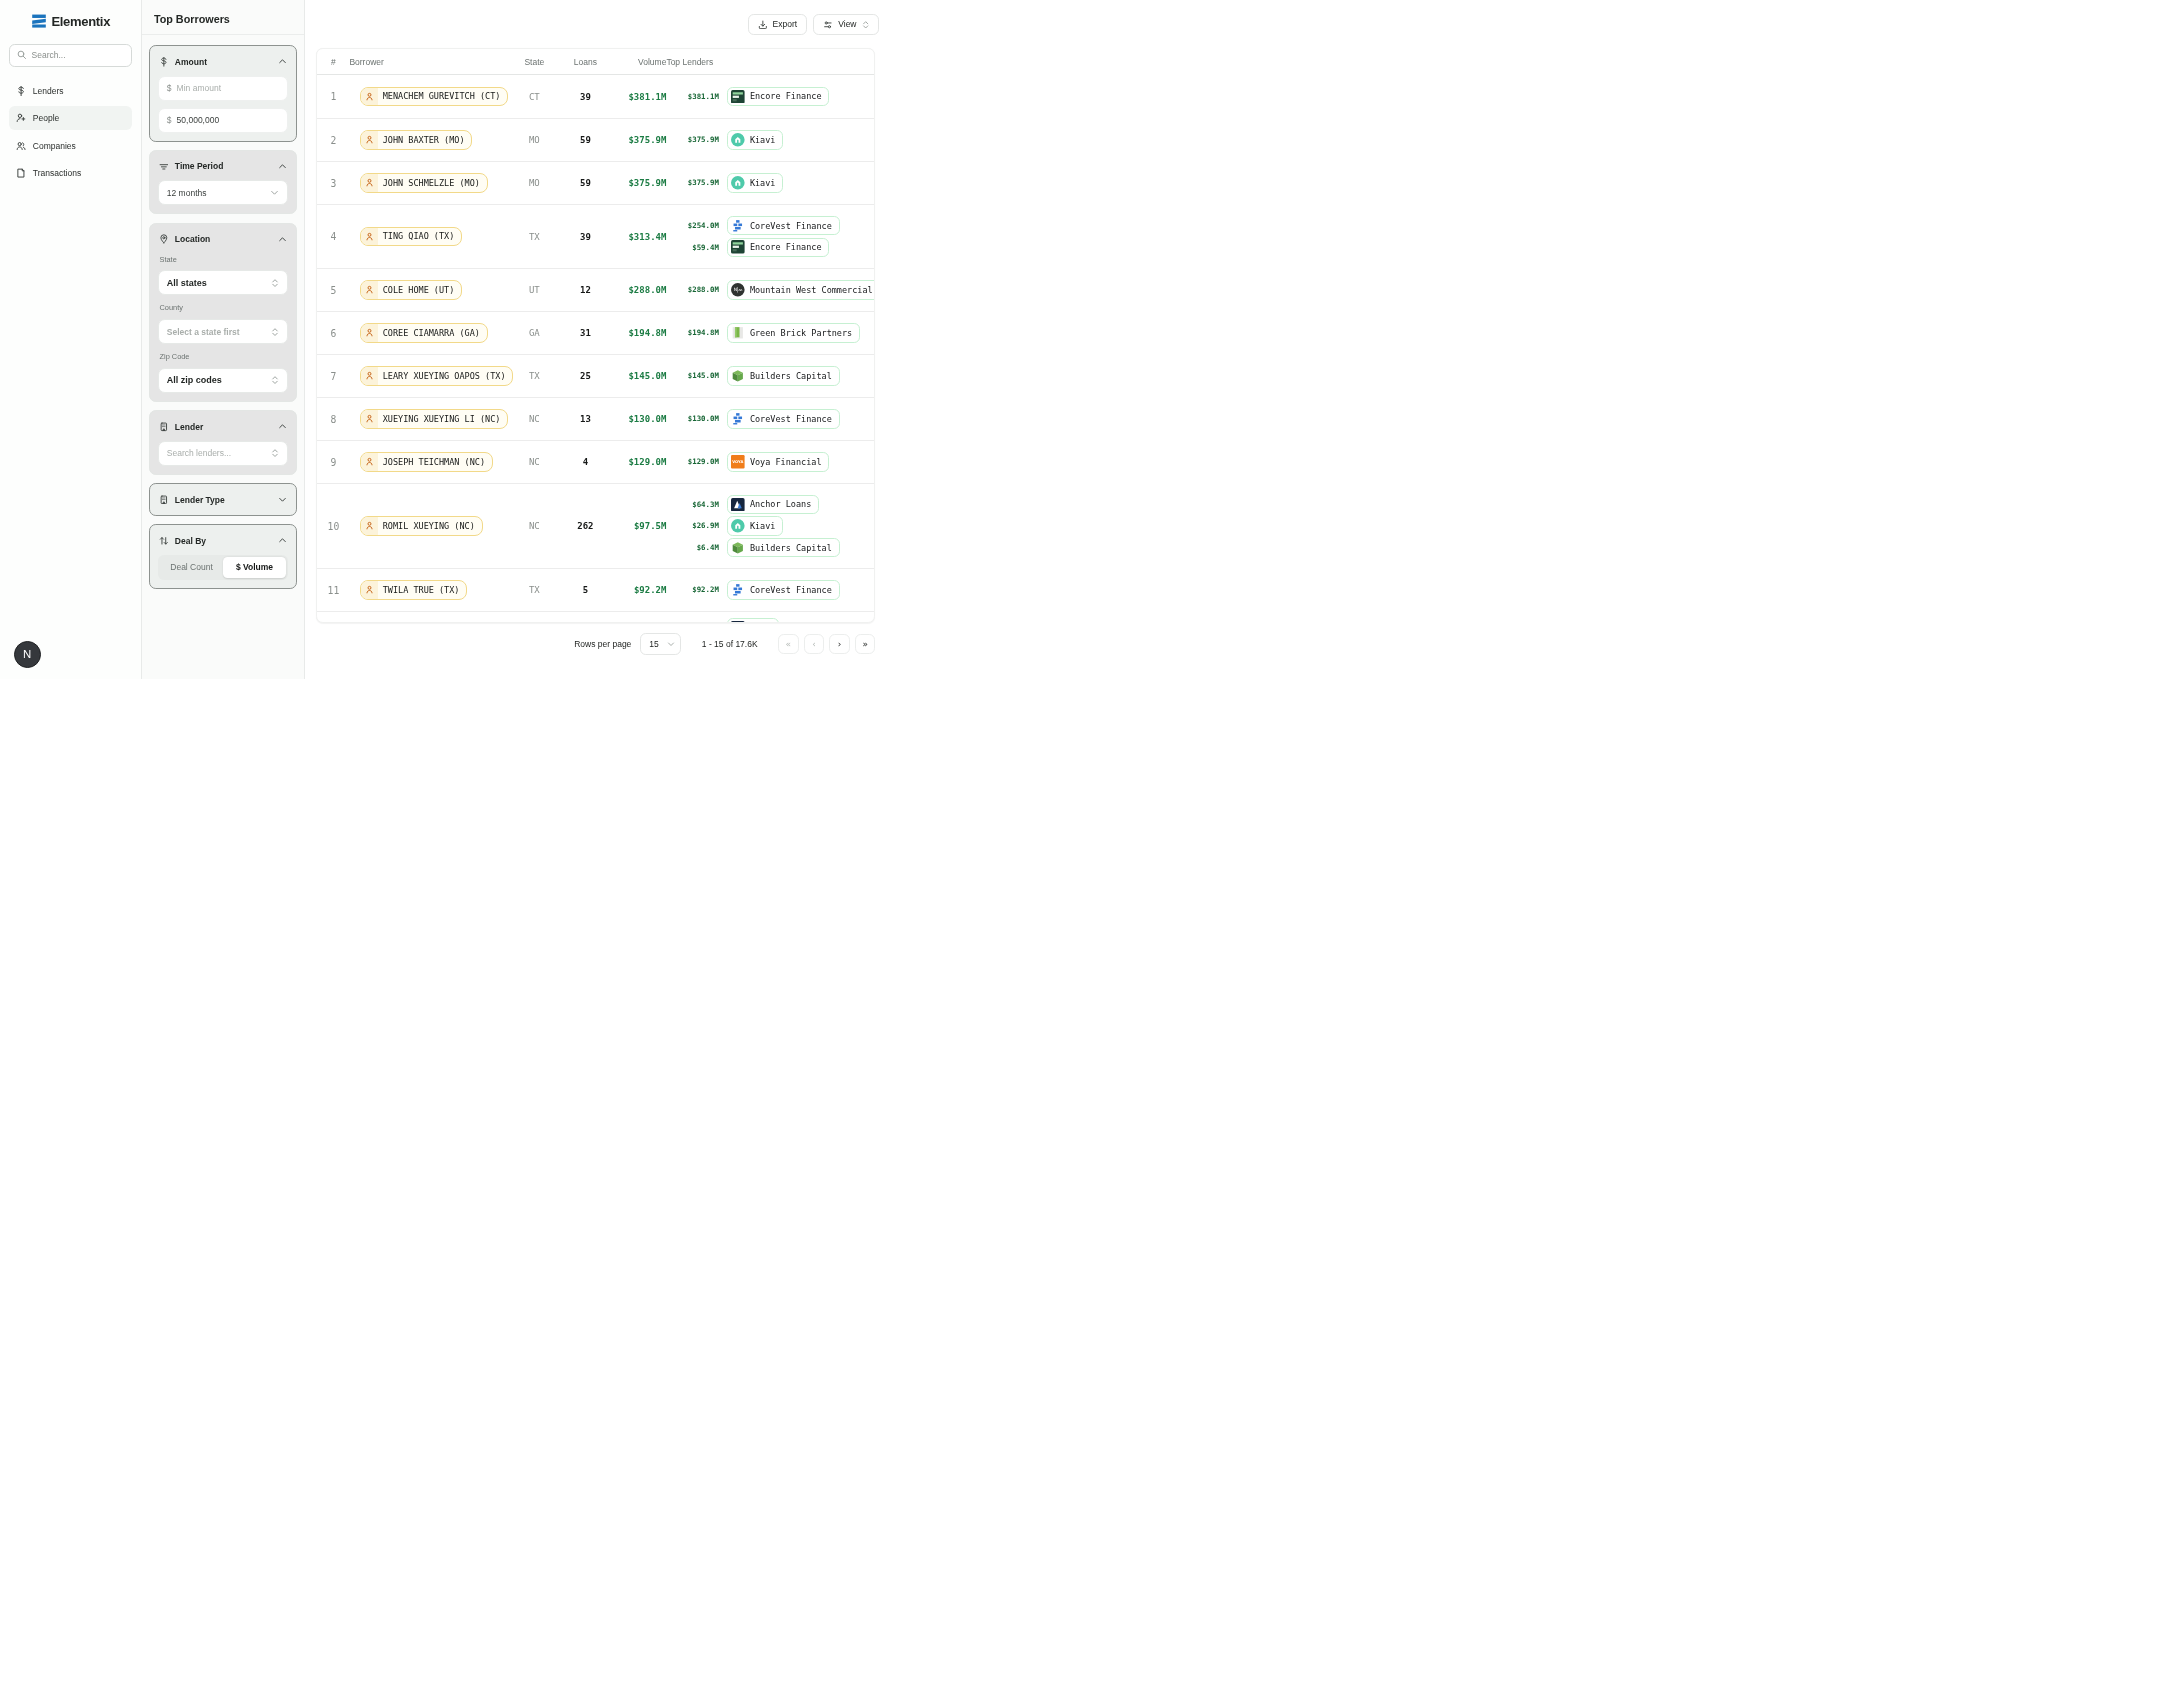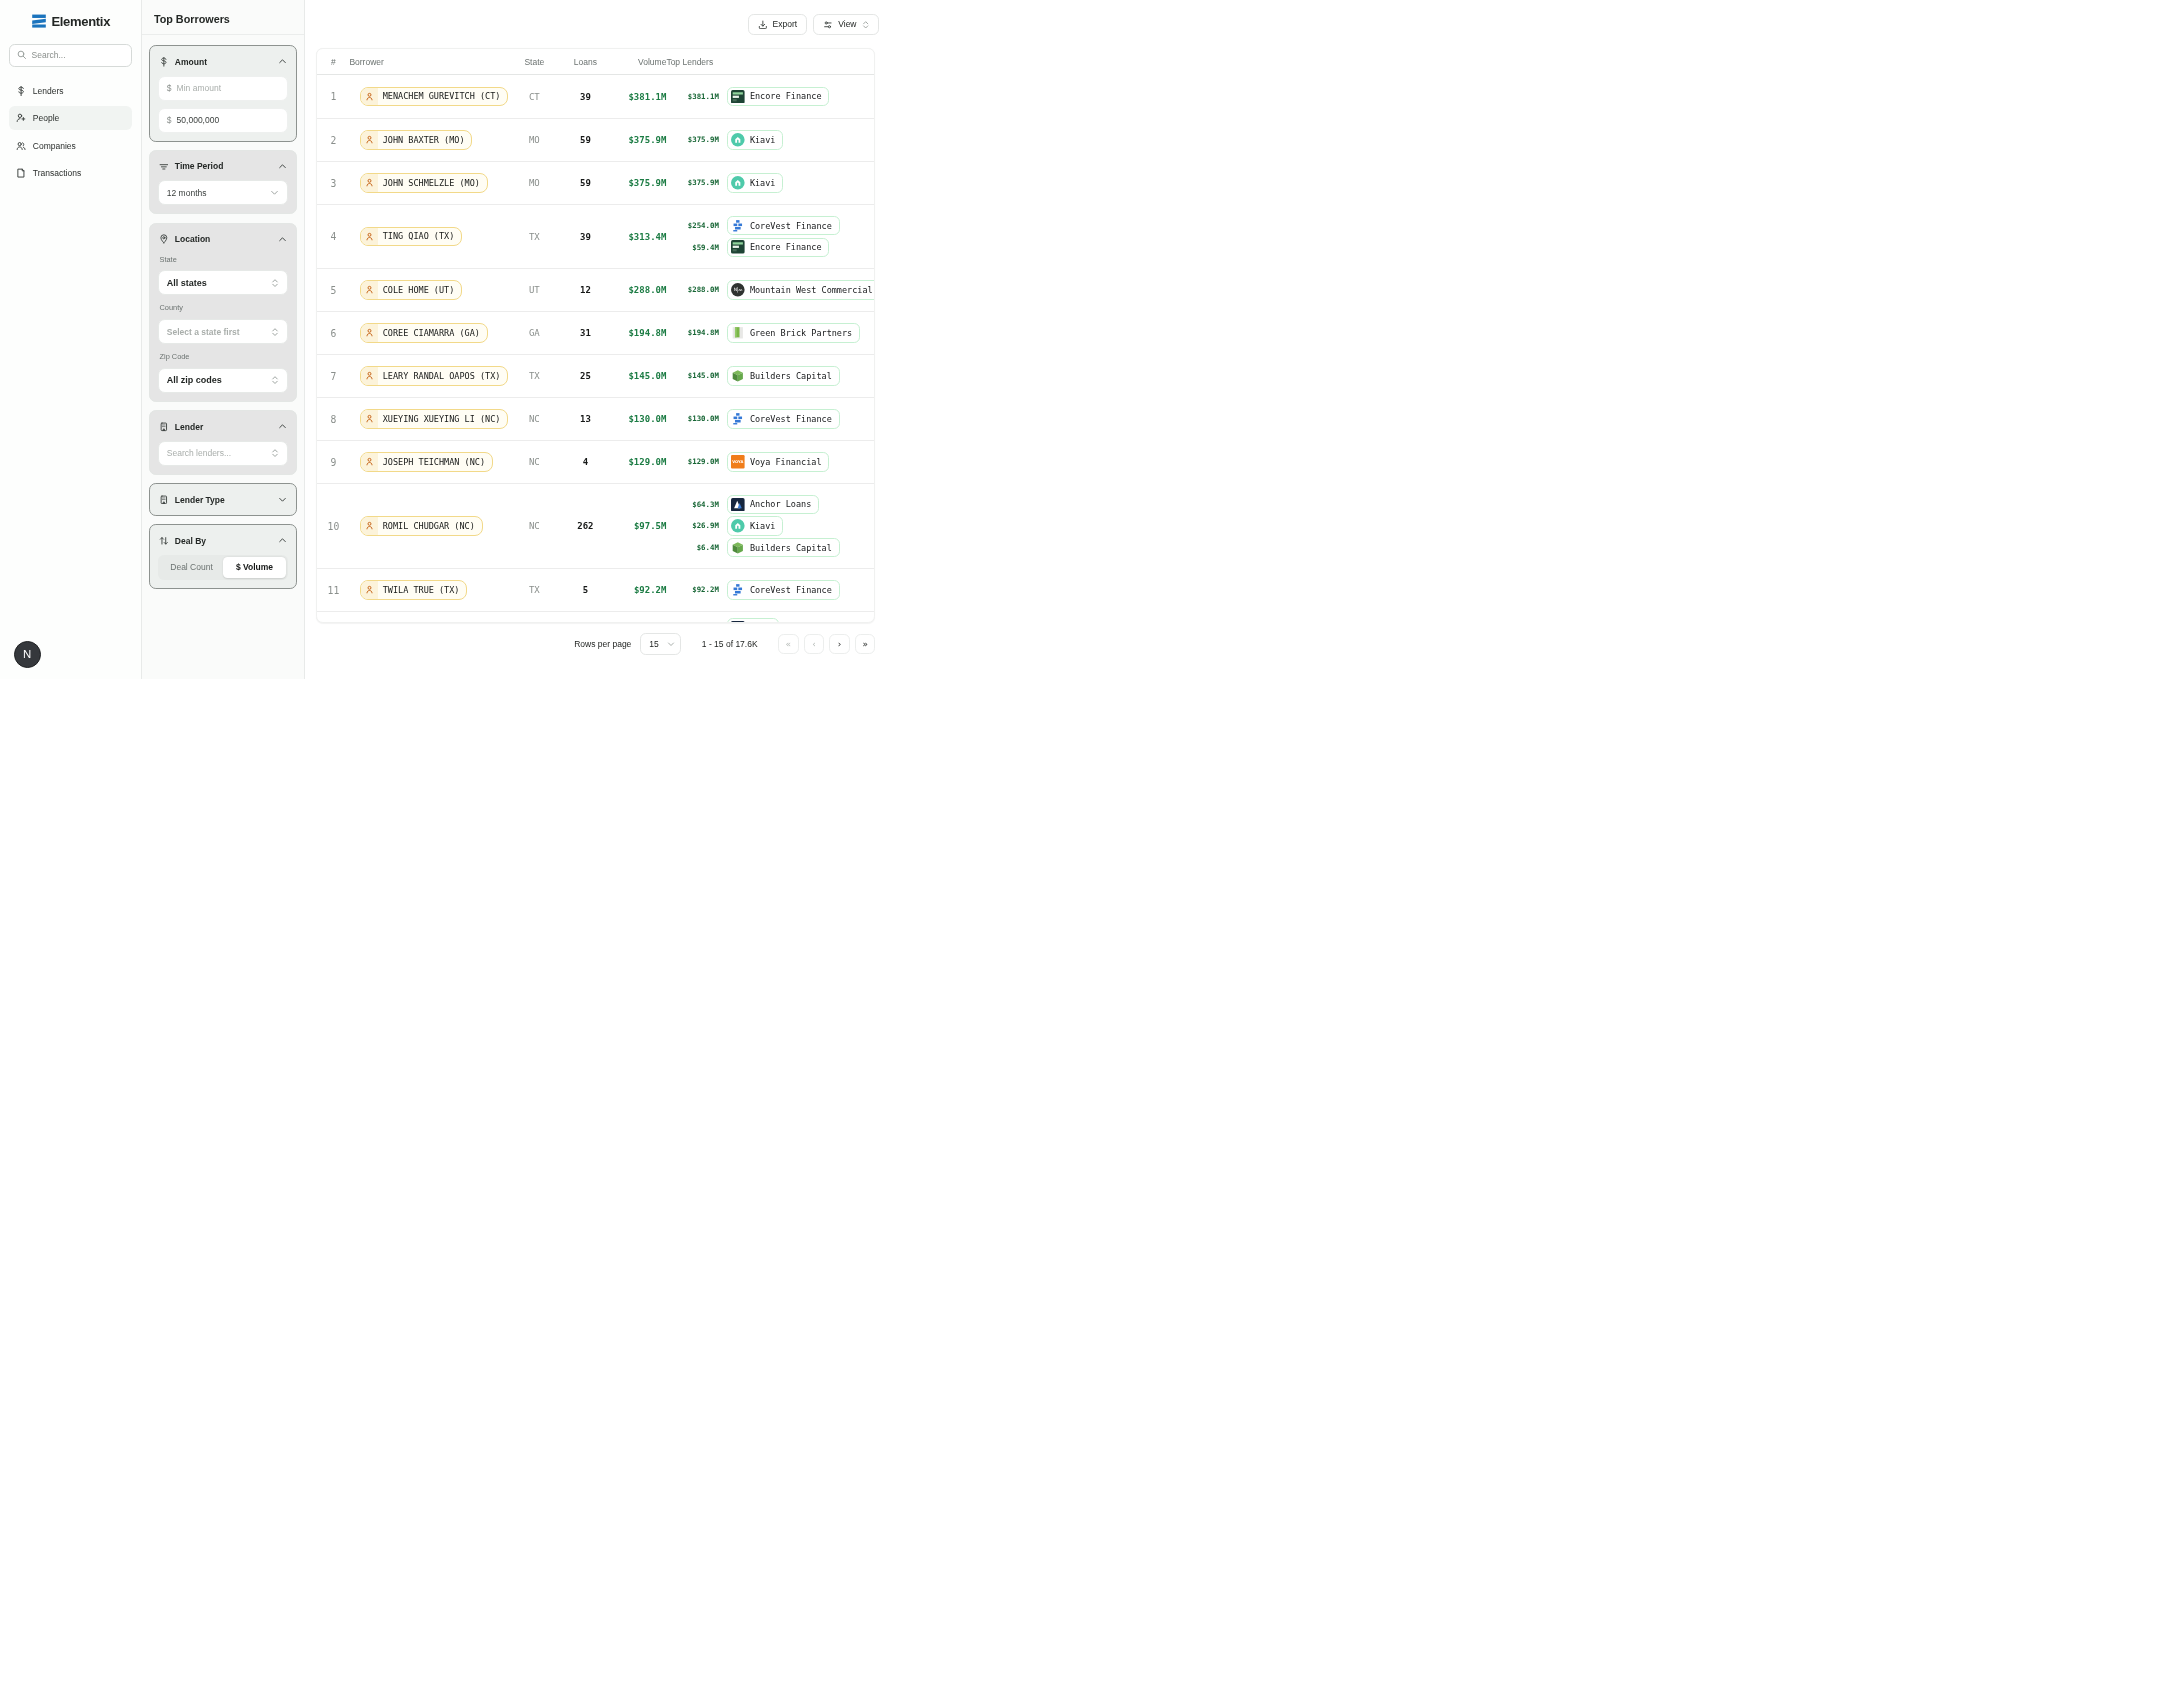--- a/index.html
+++ b/index.html
@@ -523,21 +523,21 @@
           </div>
           <div class="grid trow">
             <div class="c rank">7</div>
             <div class="c borrower"><span class="bchip">
                 <span class="bicon">
                   <svg width="9" height="9" viewBox="0 0 16 16">
                     <circle cx="8" cy="5" r="2.6" fill="none" stroke="#c2590b" stroke-width="1.6"></circle>
                     <path d="M3.5 14c0-2.5 2-4.2 4.5-4.2s4.5 1.7 4.5 4.2" fill="none" stroke="#c2590b" stroke-width="1.6" stroke-linecap="round"></path>
                   </svg>
                 </span>
-                <span class="bname">LEARY RANDAL OAPOS (TX)</span>
+                <span class="bname">LEARY XUEYING OAPOS (TX)</span>
               </span></div>
             <div class="c state">TX</div>
             <div class="c loans">25</div>
             <div class="c volume">$145.0M</div>
             <div class="c lenders">
               <div class="lline">
                 <span class="lamt">$145.0M</span>
                 <span class="lchip">
                   <span class="llogo">
                     <svg width="13.6" height="13.6" viewBox="0 0 24 24">
@@ -614,21 +614,21 @@
           </div>
           <div class="grid trow h3">
             <div class="c rank">10</div>
             <div class="c borrower"><span class="bchip">
                 <span class="bicon">
                   <svg width="9" height="9" viewBox="0 0 16 16">
                     <circle cx="8" cy="5" r="2.6" fill="none" stroke="#c2590b" stroke-width="1.6"></circle>
                     <path d="M3.5 14c0-2.5 2-4.2 4.5-4.2s4.5 1.7 4.5 4.2" fill="none" stroke="#c2590b" stroke-width="1.6" stroke-linecap="round"></path>
                   </svg>
                 </span>
-                <span class="bname">ROMIL CHUDGAR (NC)</span>
+                <span class="bname">ROMIL XUEYING (NC)</span>
               </span></div>
             <div class="c state">NC</div>
             <div class="c loans">262</div>
             <div class="c volume">$97.5M</div>
             <div class="c lenders">
               <div class="lline">
                 <span class="lamt">$64.3M</span>
                 <span class="lchip">
                   <span class="llogo">
                     <svg width="13.6" height="13.6" viewBox="0 0 24 24">

